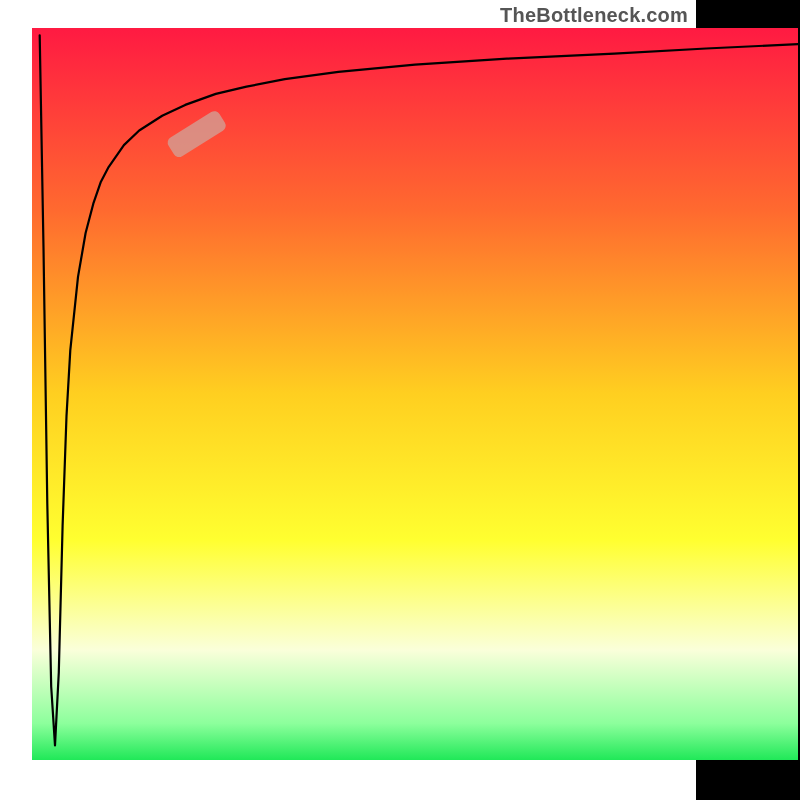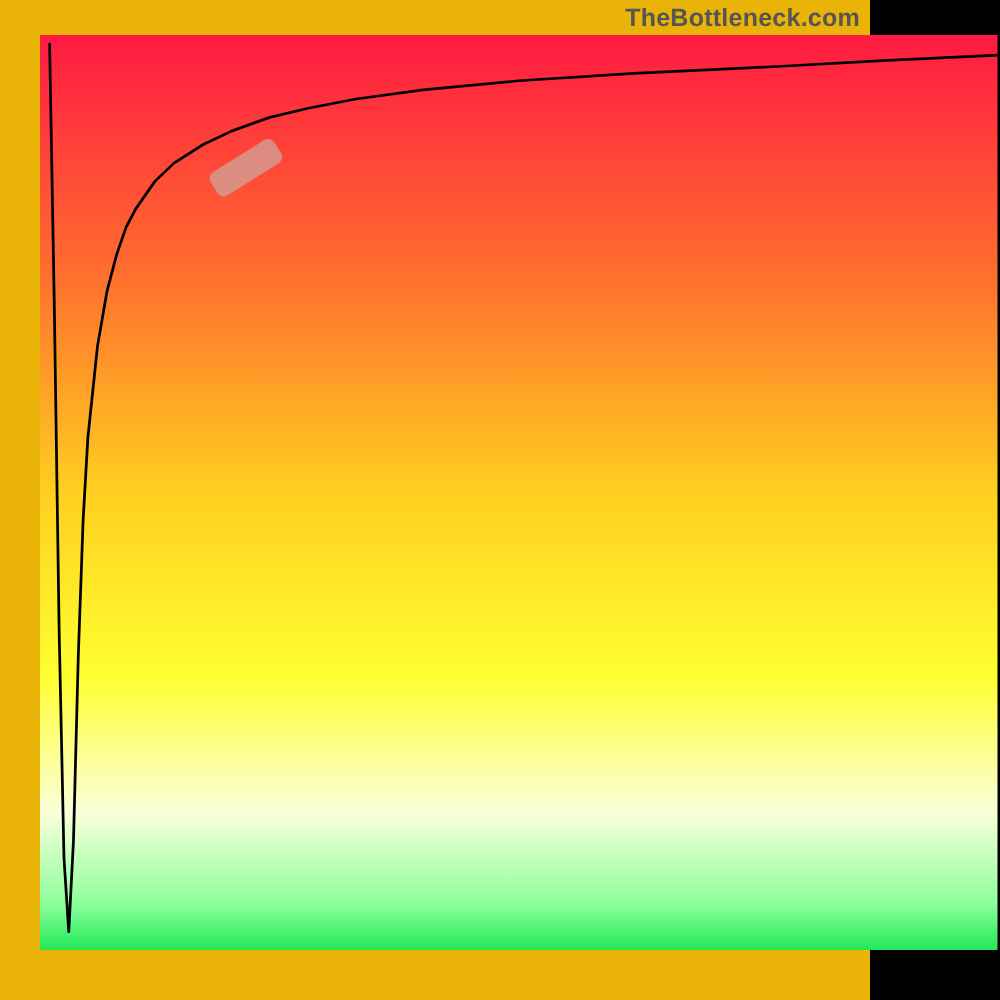--- a/index.html
+++ b/index.html
@@ -8,21 +8,21 @@
     width: 800px;
     height: 800px;
     overflow: hidden;
     background: #000;
     font-family: Arial, Helvetica, sans-serif;
   }
   .container {
     position: relative;
     width: 696px;
     height: 800px;
-    background: #eab308;
+    background: #ffffff;
   }
   .watermark {
     position: absolute;
     top: 4px;
     right: 8px;
     font-size: 20px;
     font-weight: 600;
     color: #555;
     letter-spacing: 0.2px;
     z-index: 10;

